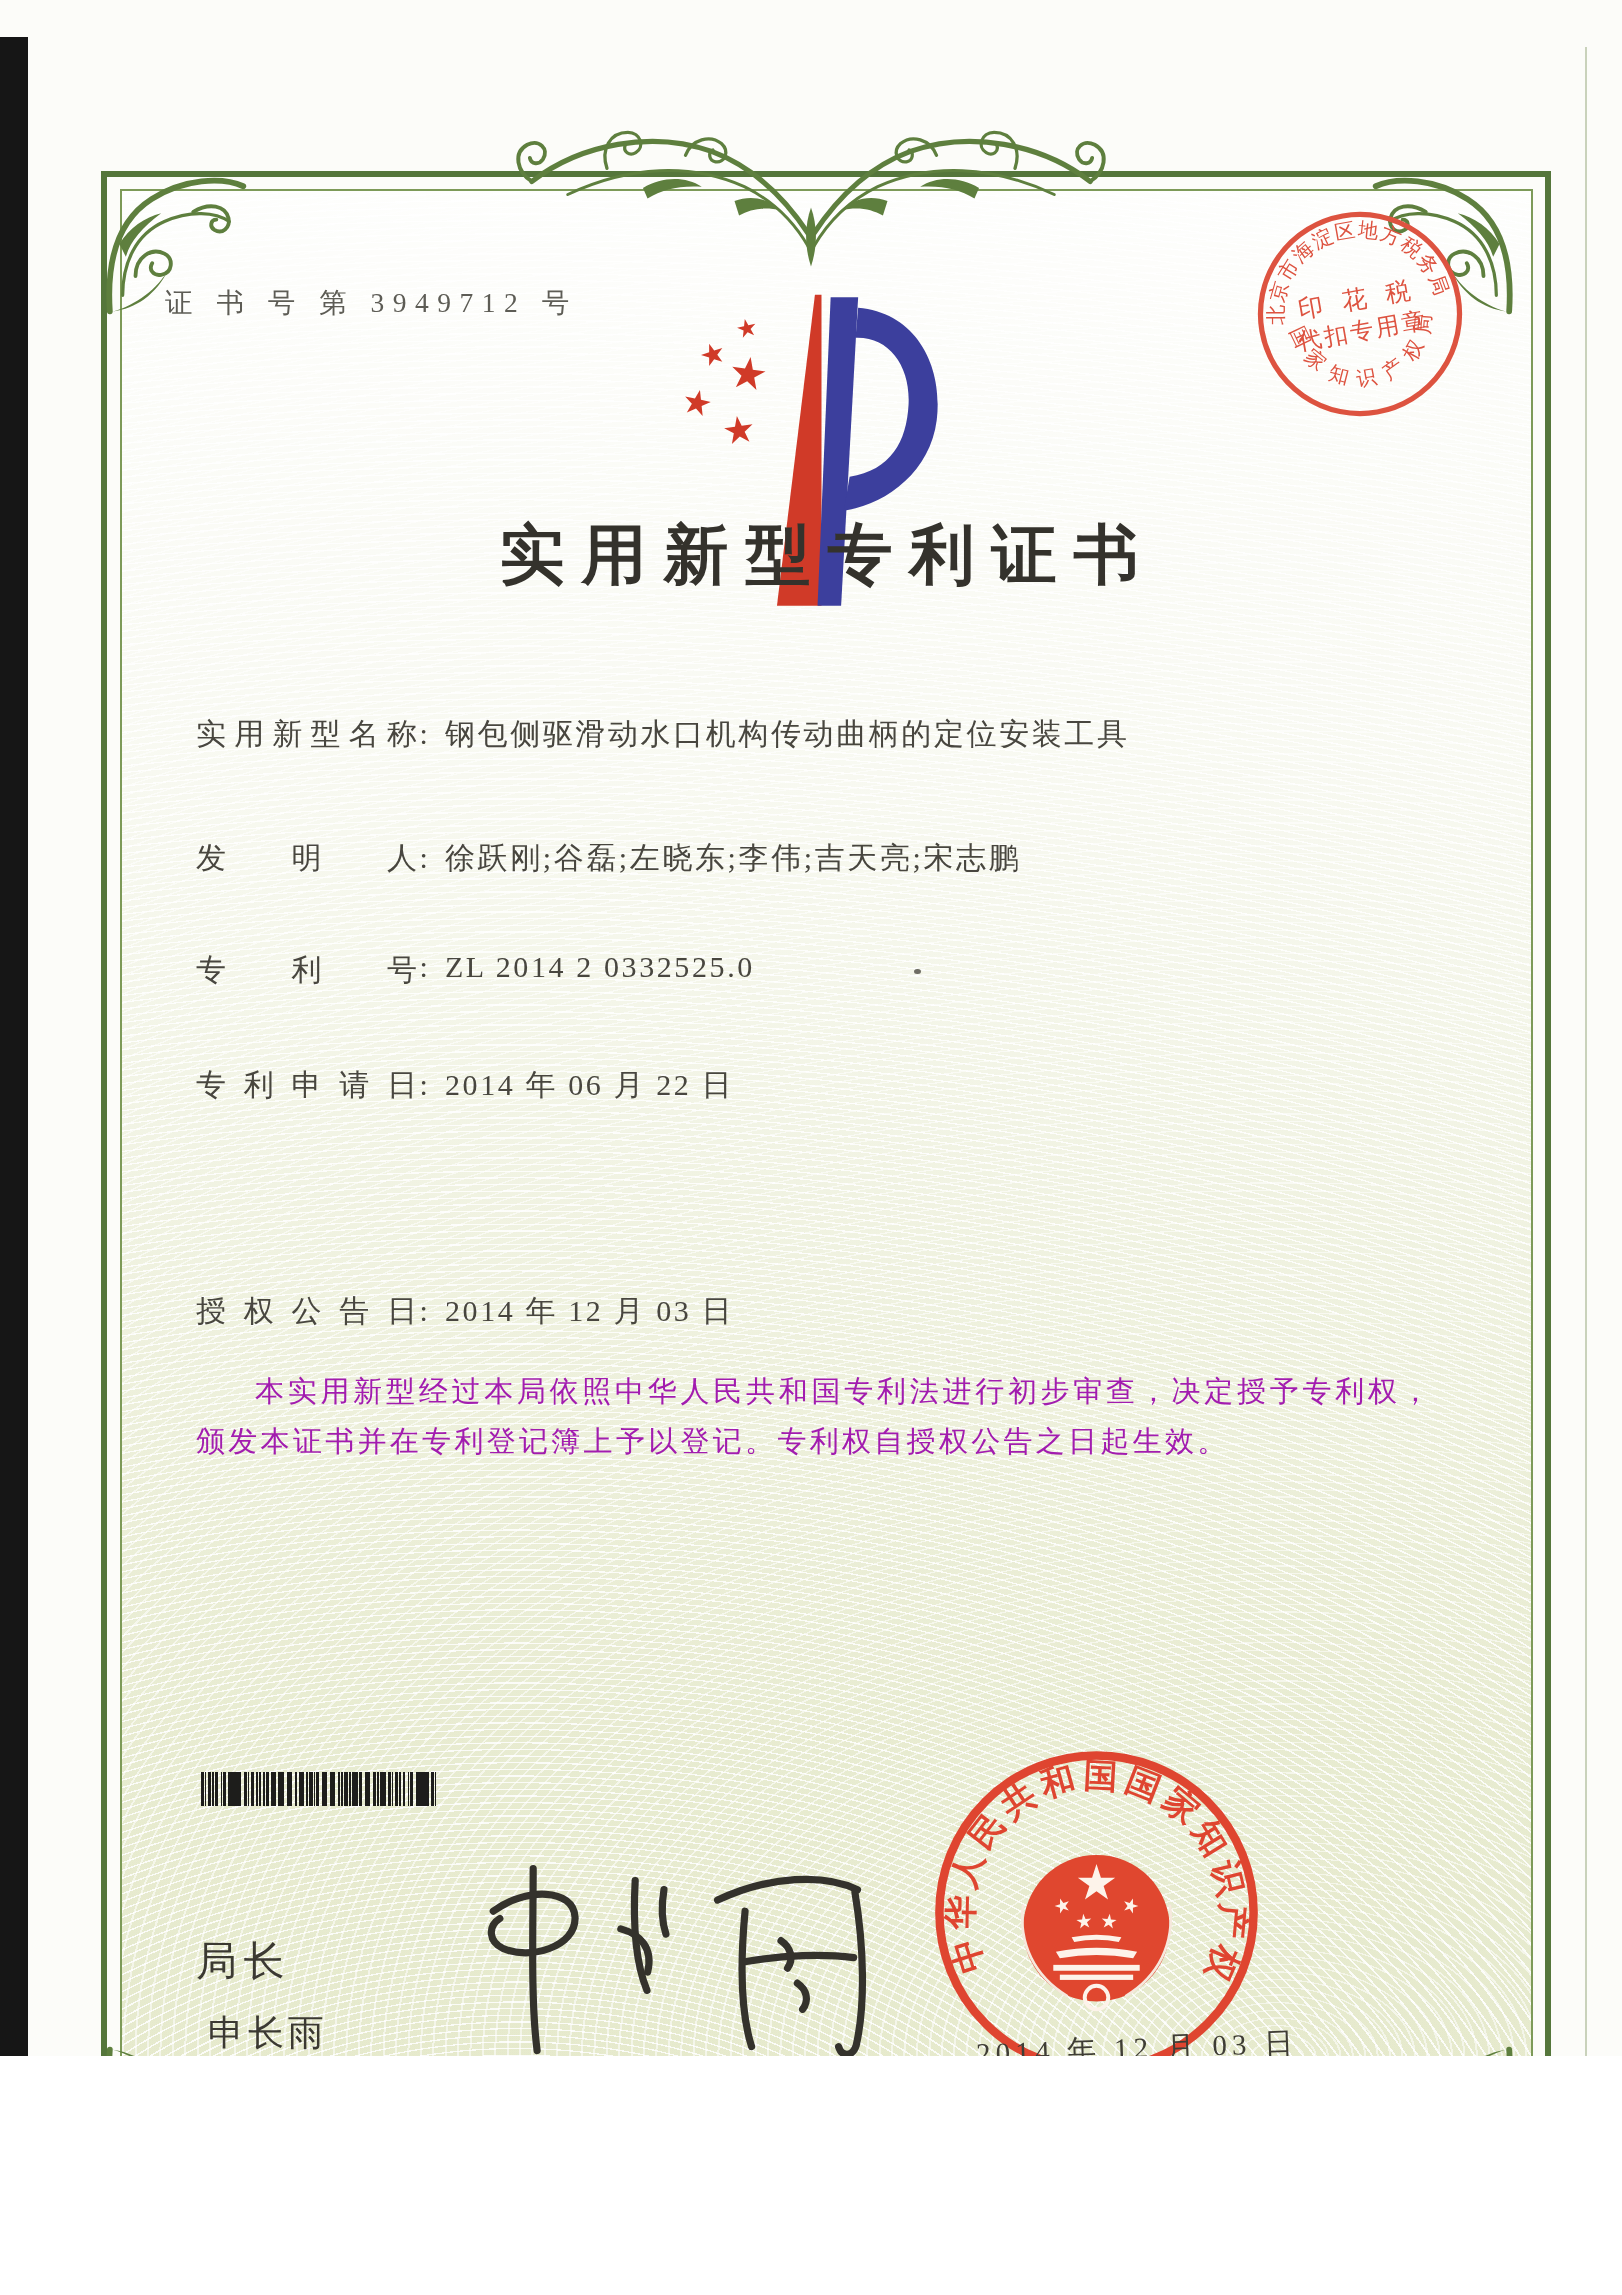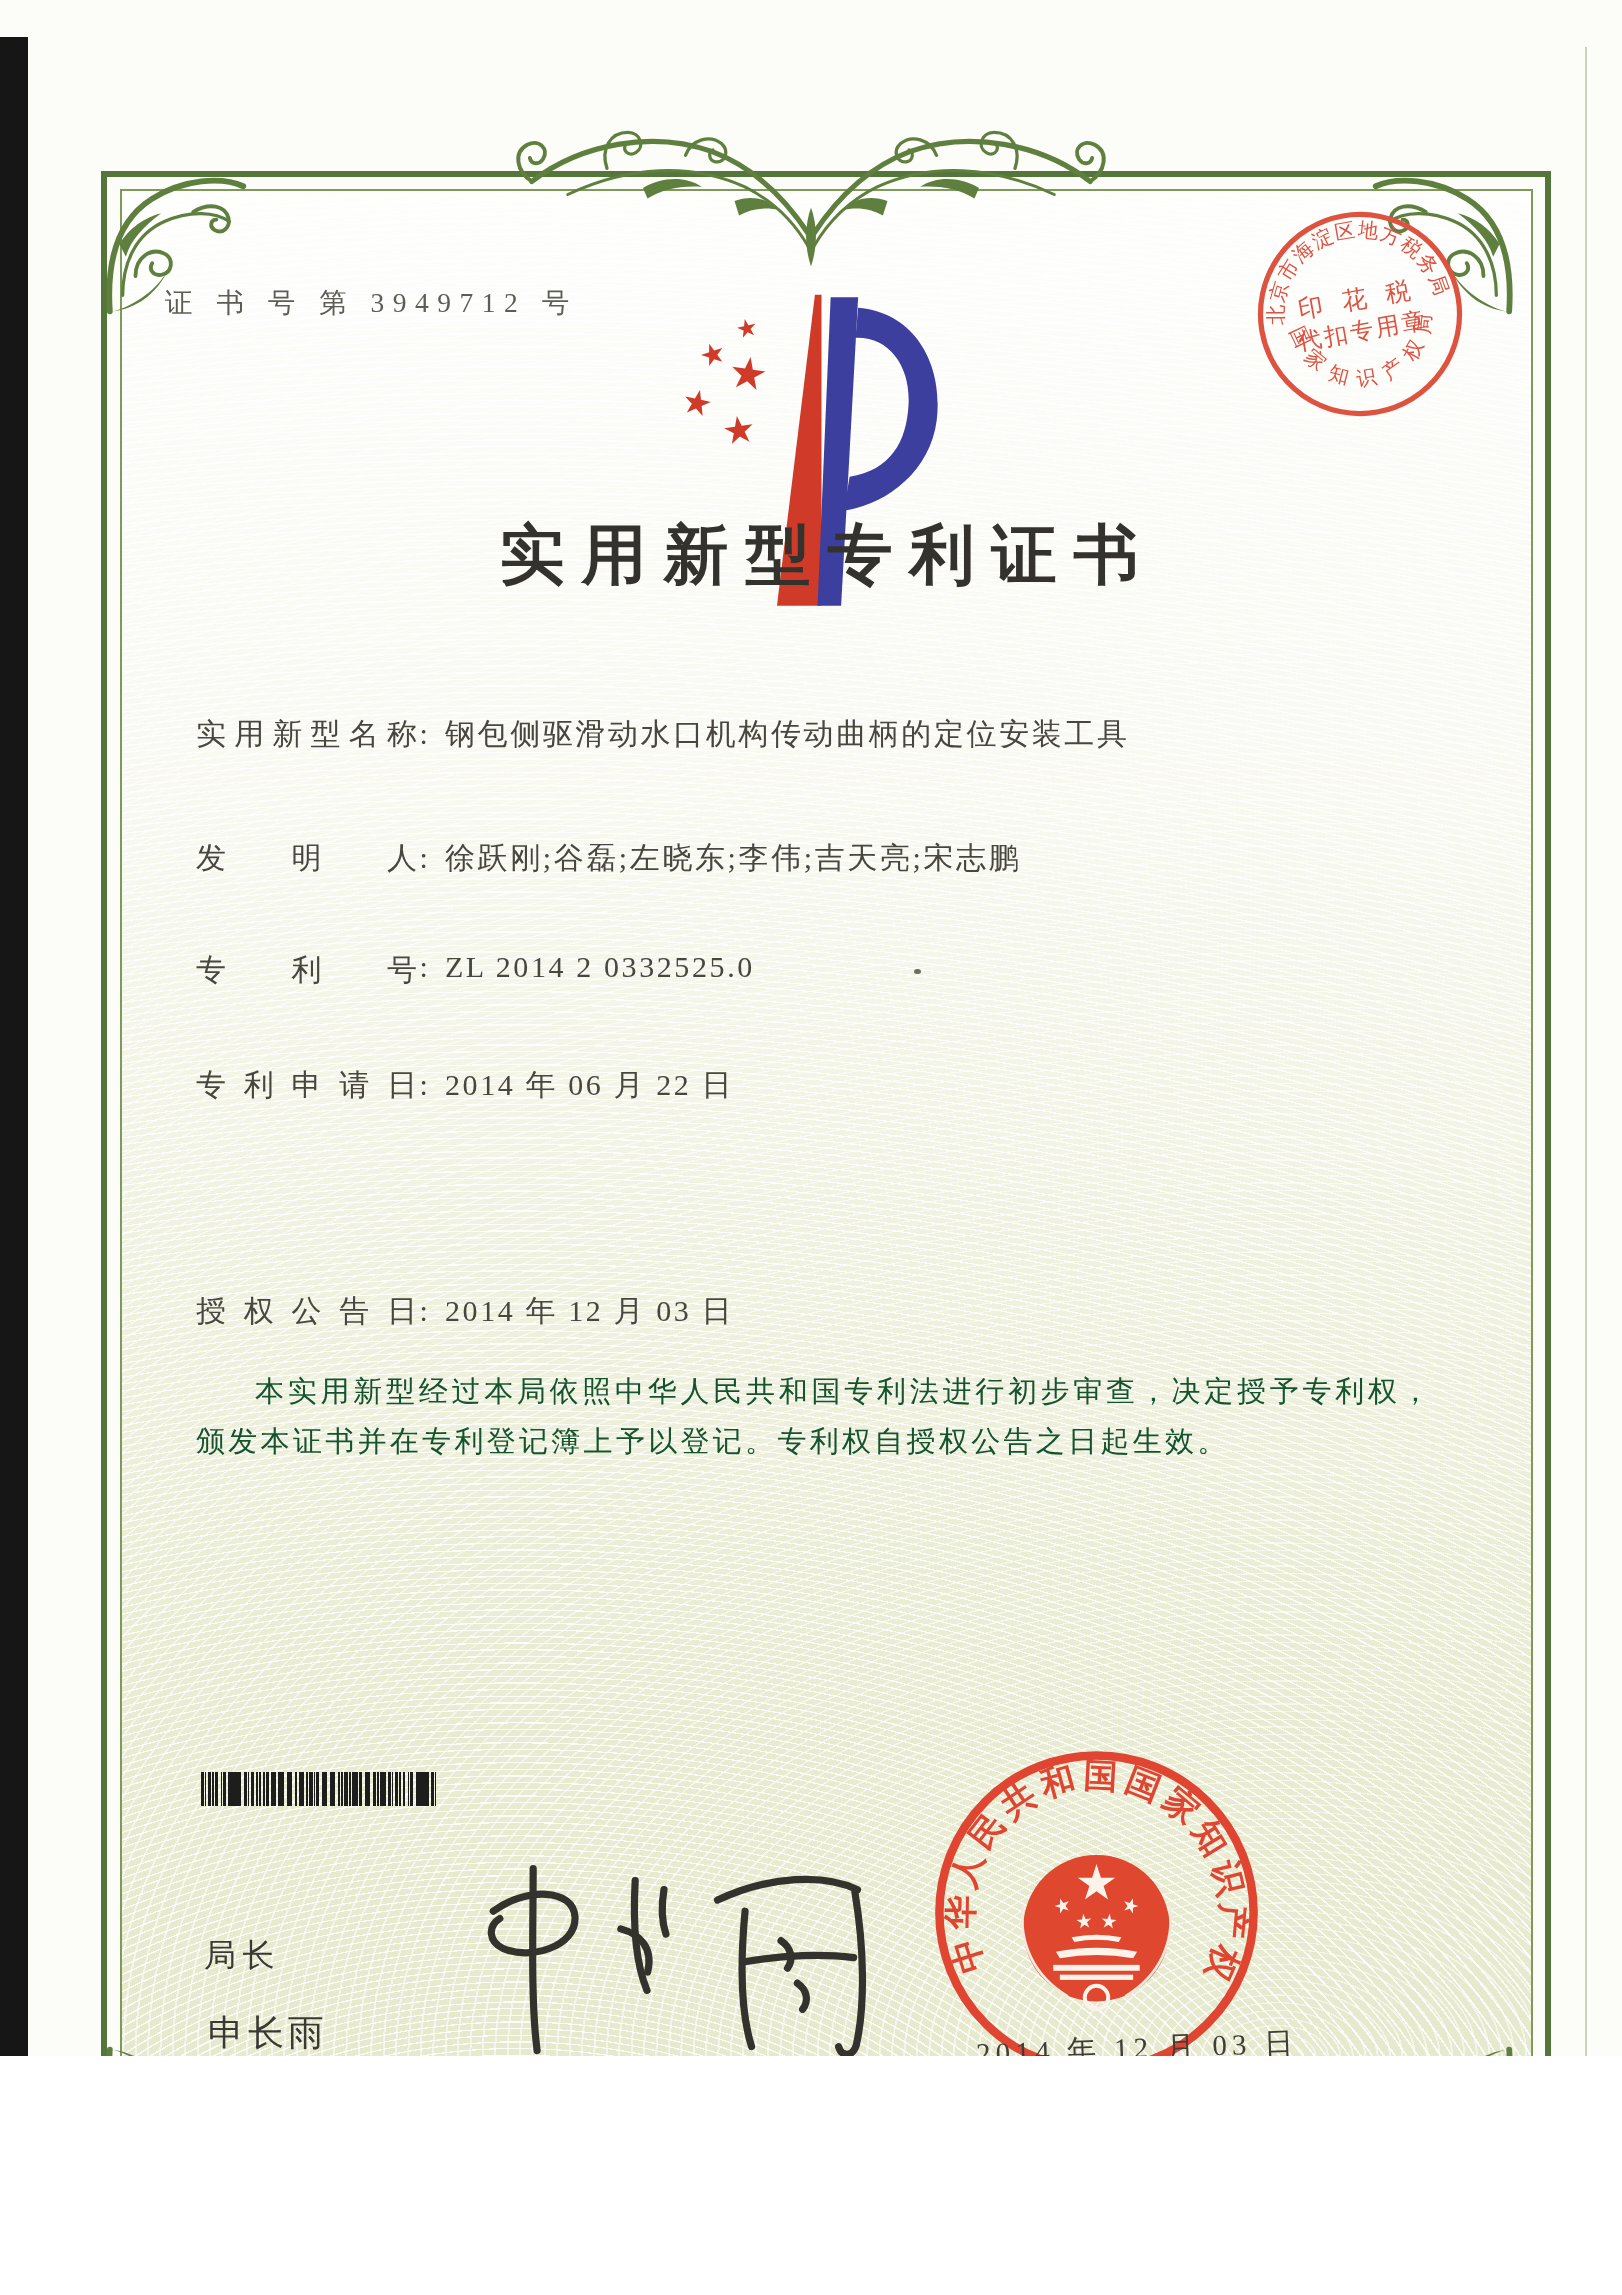--- a/index.html
+++ b/index.html
@@ -29,31 +29,31 @@
   .top-motif{position:absolute;left:476px;top:103px;width:670px;height:187px;color:#5e7f3e;}
   
   .cert-no{position:absolute;left:165px;top:285px;font-size:27.5px;letter-spacing:8.5px;color:#5d5c55;}
   .title{position:absolute;left:0;top:511px;width:1655px;text-align:center;
         font-size:65px;font-weight:600;letter-spacing:17px;color:#34322c;}
   .row{position:absolute;left:196px;font-size:30px;color:#48463f;white-space:nowrap;}
   .row .lbl{display:inline-block;width:221px;text-align:justify;text-align-last:justify;vertical-align:top;}
   .row .cln{display:inline-block;margin:0 17px 0 2.6px;}
   .row .val{letter-spacing:2.6px;}
   .body-text{position:absolute;left:196px;top:1366px;width:1237px;font-size:29px;line-height:50px;
-        color:#14532d;text-align:justify;text-justify:inter-ideograph;letter-spacing:3.3px;}
+        color:#a21caf;text-align:justify;text-justify:inter-ideograph;letter-spacing:3.3px;}
   .body-text p{margin:0;text-indent:59px;}
   .speck{position:absolute;left:914px;top:969px;width:6.5px;height:5.2px;border-radius:50%;background:#6f6d64;}
   
   .barcode{position:absolute;left:201px;top:1772px;width:235px;height:34px;background-color:transparent;
         background-image:
          repeating-linear-gradient(90deg,#1d1d1b 0 1.3px,transparent 1.3px 3.9px),
          repeating-linear-gradient(90deg,#1d1d1b 0 2.6px,transparent 2.6px 7.2px),
          repeating-linear-gradient(90deg,#1d1d1b 0 2px,transparent 2px 11px);}
   
-  .sig-title{position:absolute;left:204px;top:1934px;font-size:32px;letter-spacing:6.5px;color:#3b3932;}
+  .sig-title{position:absolute;left:196px;top:1934px;font-size:41px;letter-spacing:6.5px;color:#3b3932;}
   .sig-name{position:absolute;left:208px;top:2009px;font-size:36px;letter-spacing:3.9px;color:#3b3932;text-align:right;}
   .signature{position:absolute;left:405px;top:1849px;width:497px;height:216px;color:#34322c;}
   
   .tax-stamp{position:absolute;left:1250px;top:204px;width:220px;height:220px;transform:rotate(-10deg);}
   .big-seal{position:absolute;left:925px;top:1741px;width:343px;height:343px;}
   .seal-date{position:absolute;left:976px;top:2029px;font-size:29px;letter-spacing:5.2px;color:#3f3d35;transform:rotate(-2deg);}
   .footer{position:absolute;left:0;top:2131px;width:1406px;text-align:center;font-size:25px;
         letter-spacing:3.9px;color:#6a6a52;}
   svg{display:block;}
 </style>

